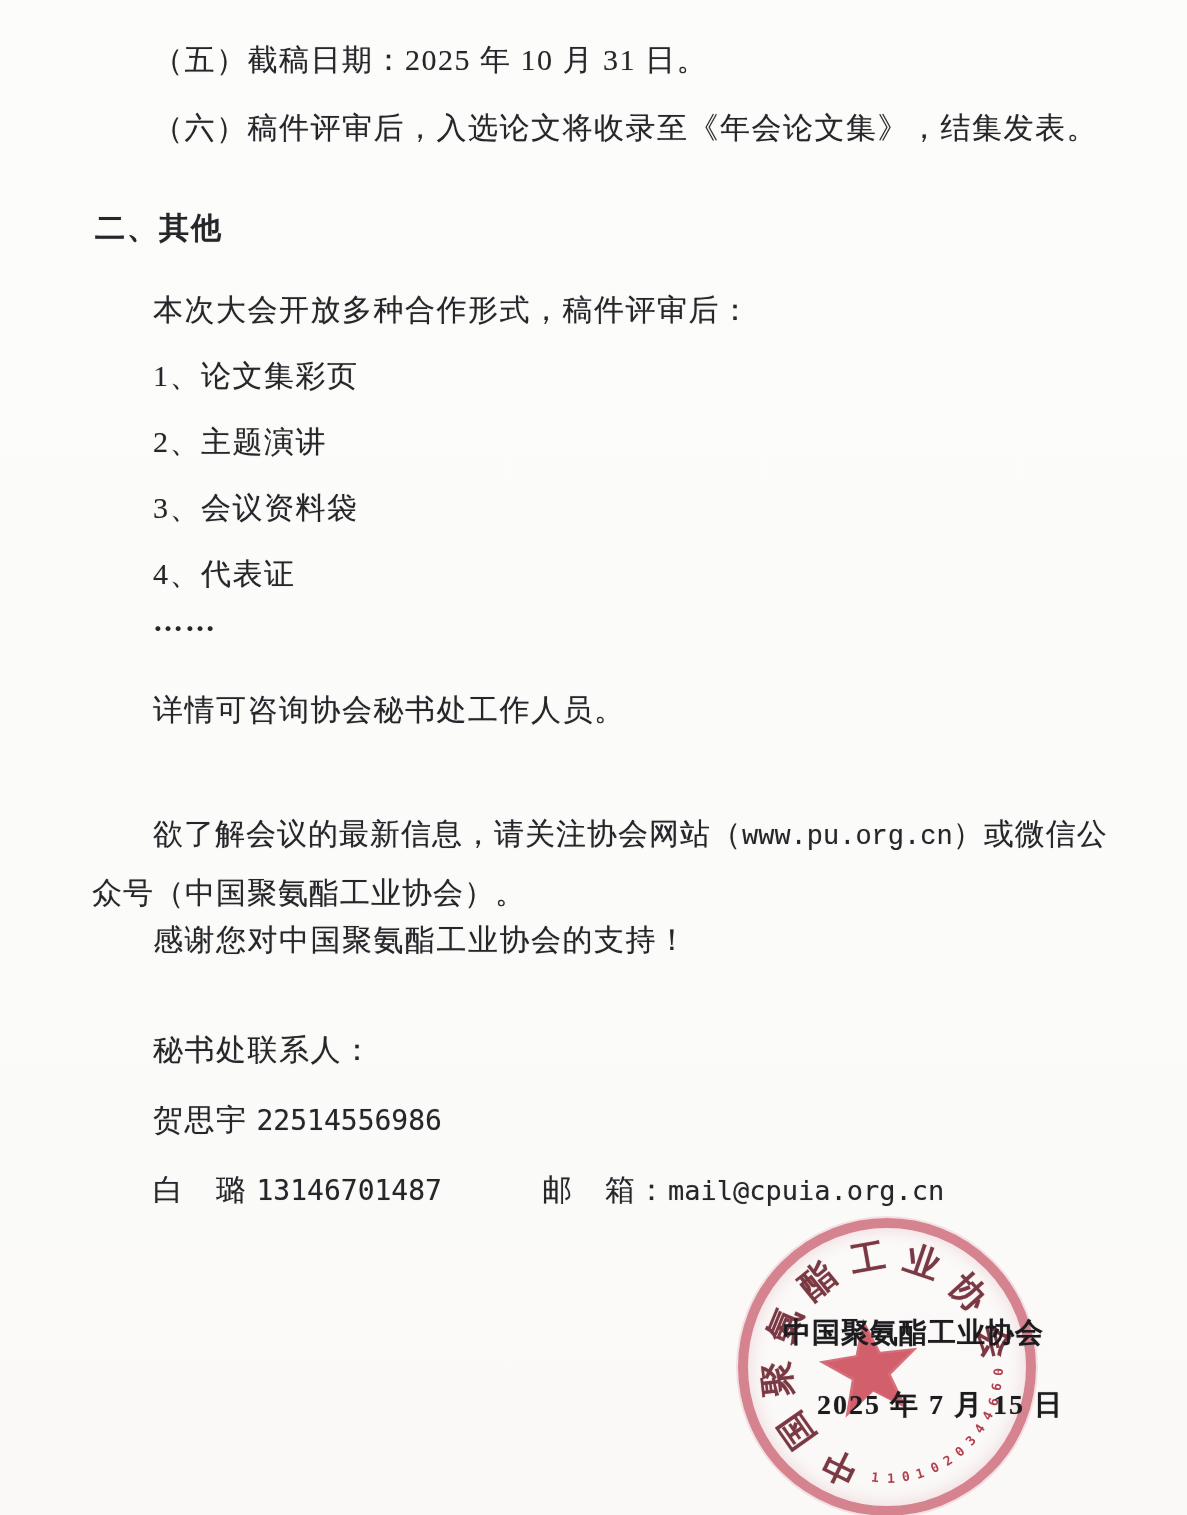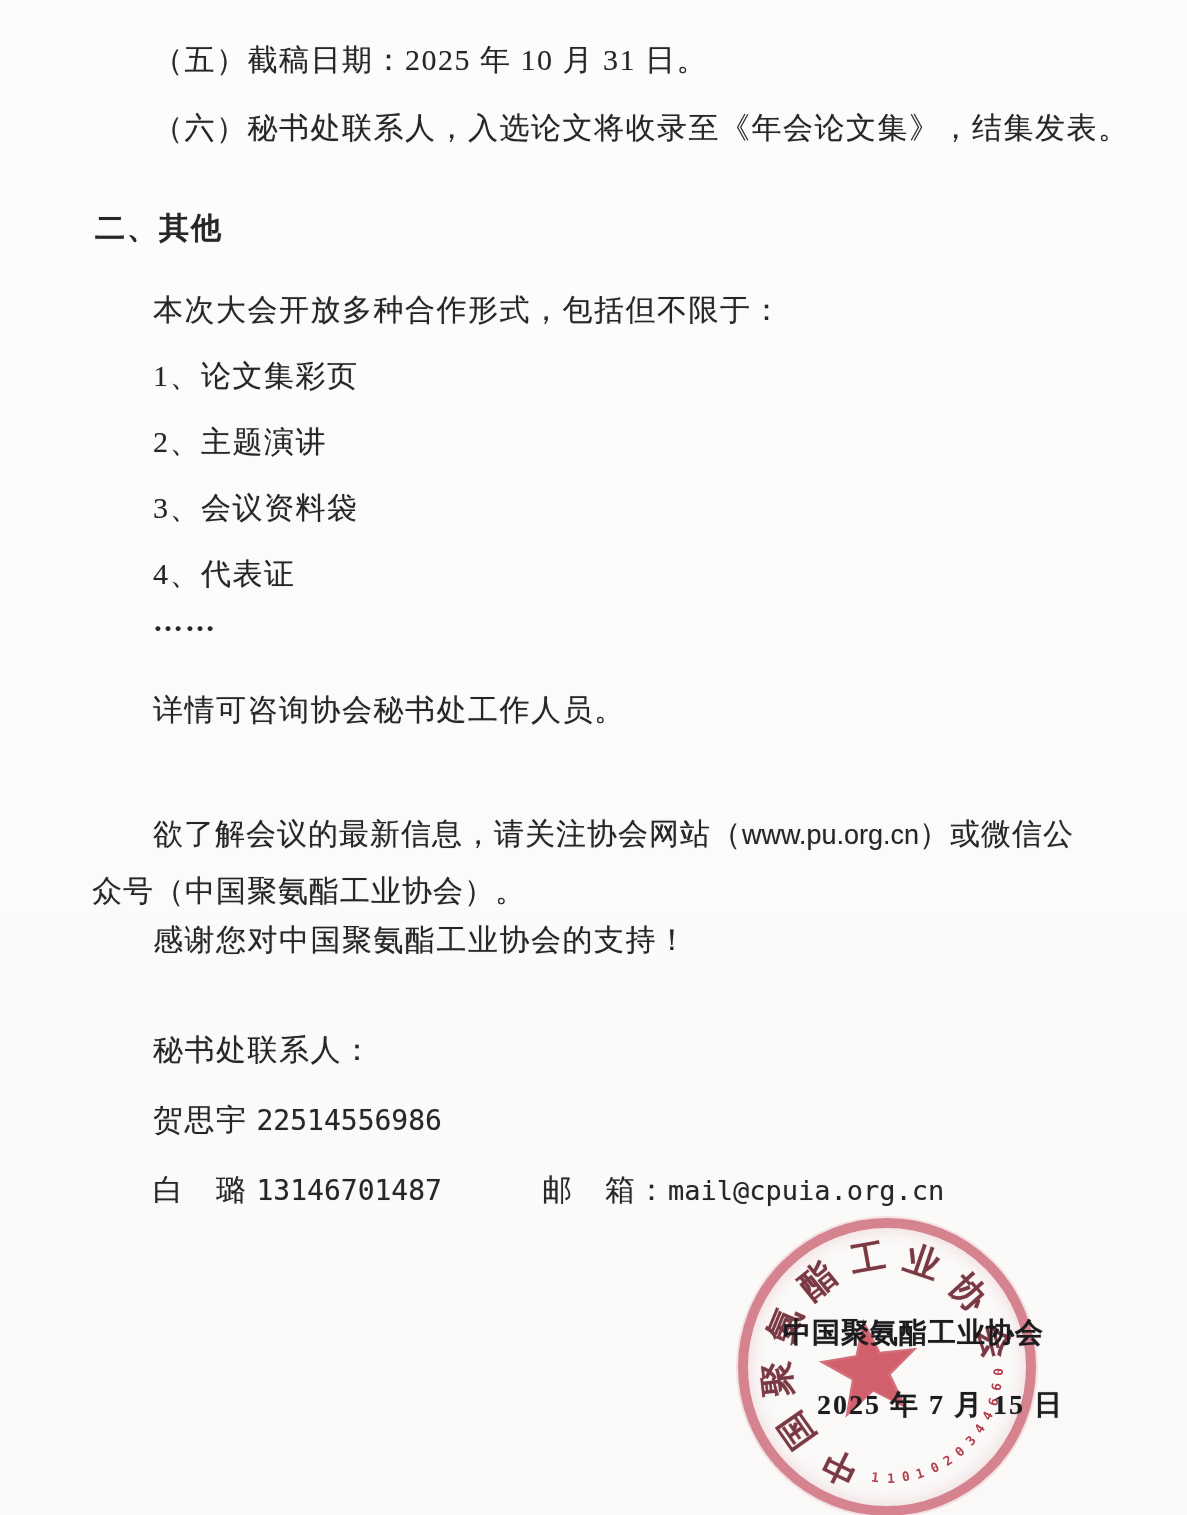--- a/index.html
+++ b/index.html
@@ -14,21 +14,21 @@
   }
   .tline{
     position:absolute;
     font-size:30px;
     letter-spacing:1.5px;
     white-space:nowrap;
     text-shadow:0 0 1px rgba(40,40,40,0.35);
   }
   .heading{font-weight:700;letter-spacing:2px;}
   .ellipsis{font-weight:700;letter-spacing:2px;}
-  .mono{font-family:Liberation Sans, sans-serif;letter-spacing:0;}
+  .mono{font-family:Liberation Mono, monospace;letter-spacing:0;}
   .info-wrap{
     position:absolute;left:92px;top:806px;width:990px;
     font-size:30px;letter-spacing:1px;line-height:55px;
     text-shadow:0 0 1px rgba(40,40,40,0.35);
   }
   .info-wrap .l1{padding-left:61px;white-space:nowrap;}
   .info-wrap .l2{white-space:nowrap;}
   .contact-name{display:inline-block;}
   .contact-phone{font-family:"DejaVu Sans Mono","Liberation Mono",monospace;letter-spacing:0;font-size:28px;}
   
@@ -70,25 +70,25 @@
     color:#1c1c1f;z-index:3;white-space:nowrap;
     text-shadow:0 0 1px rgba(20,20,20,0.4);
   }
 </style>
 </head>
 <body>
 
 <div class="page">
 
   <div class="tline" style="left:153px;top:40px">（五）截稿日期：2025 年 10 月 31 日。</div>
-  <div class="tline" style="left:153px;top:108px">（六）秘书处联系人，入选论文将收录至《年会论文集》，结集发表。</div>
+  <div class="tline" style="left:153px;top:108px">（六）稿件评审后，入选论文将收录至《年会论文集》，结集发表。</div>
 
   <div class="tline heading" style="left:95px;top:208px">二、其他</div>
 
-  <div class="tline" style="left:153px;top:290px">本次大会开放多种合作形式，包括但不限于：</div>
+  <div class="tline" style="left:153px;top:290px">本次大会开放多种合作形式，稿件评审后：</div>
 
   <div class="tline" style="left:153px;top:356px">1、论文集彩页</div>
   <div class="tline" style="left:153px;top:422px">2、主题演讲</div>
   <div class="tline" style="left:153px;top:488px">3、会议资料袋</div>
   <div class="tline" style="left:153px;top:554px">4、代表证</div>
 
   <div class="tline ellipsis" style="left:153px;top:604px">……</div>
 
   <div class="tline" style="left:153px;top:690px">详情可咨询协会秘书处工作人员。</div>
 

